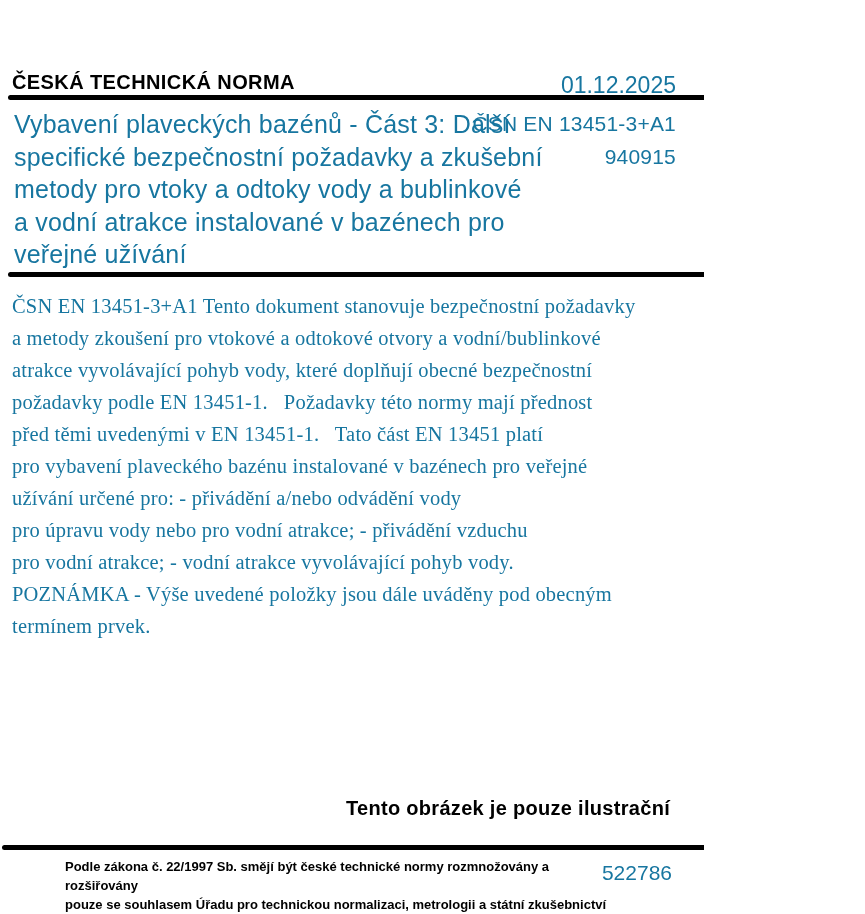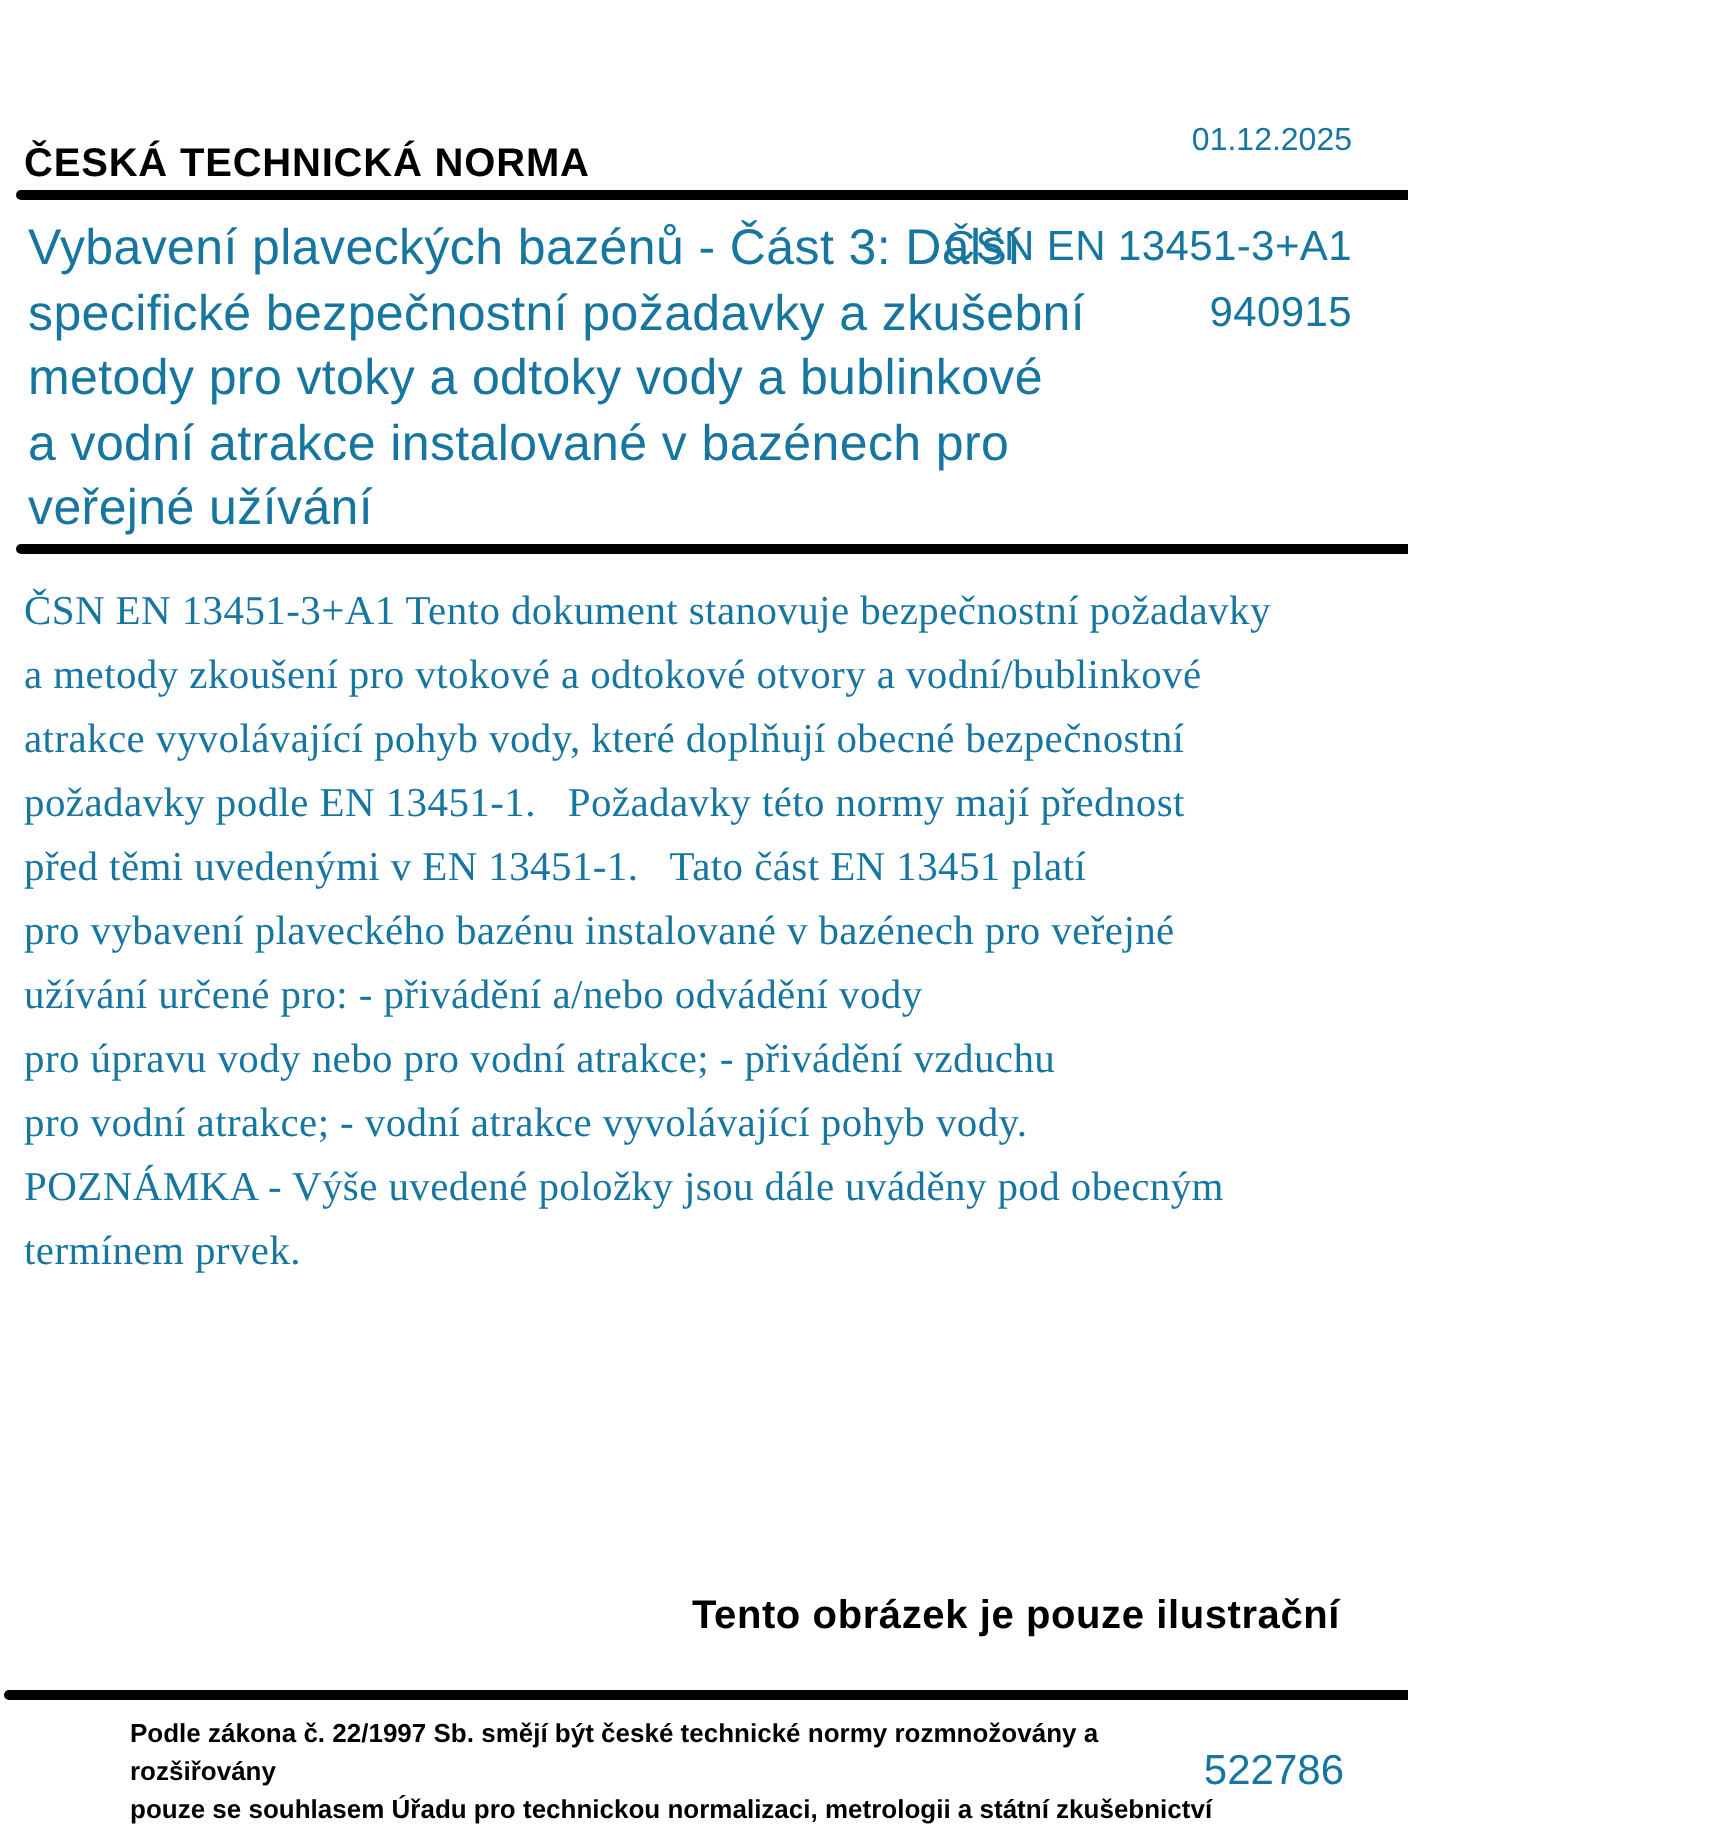--- a/index.html
+++ b/index.html
@@ -26,22 +26,22 @@
     position: absolute;
     left: 12px; top: 71px;
     font-size: 20px;
     font-weight: bold;
     letter-spacing: 0.4px;
     color: #000000;
     white-space: nowrap;
   }
   .header-date {
     position: absolute;
-    right: 28px; top: 62px;
-    font-size: 16px;
+    right: 28px; top: 72px;
+    font-size: 23px;
     color: #1776a0;
     white-space: nowrap;
   }
 
   .title-left {
     position: absolute;
     left: 14px; top: 108px;
     width: 600px;
     font-size: 25px;
     line-height: 32.5px;
@@ -91,21 +91,20 @@
     color: #000000;
     white-space: pre-line;
     margin-left: 40px;
   }
   .order-number {
     position: absolute;
     right: 32px; top: 861px;
     font-size: 21px;
     color: #1776a0;
     white-space: nowrap;
-    margin-top: 13px;
   }
 </style>
 </head>
 <body>
 
 <div class="page">
 
   <div class="header-title">ČESKÁ TECHNICKÁ NORMA</div>
 
   <div class="header-date">01.12.2025</div>

